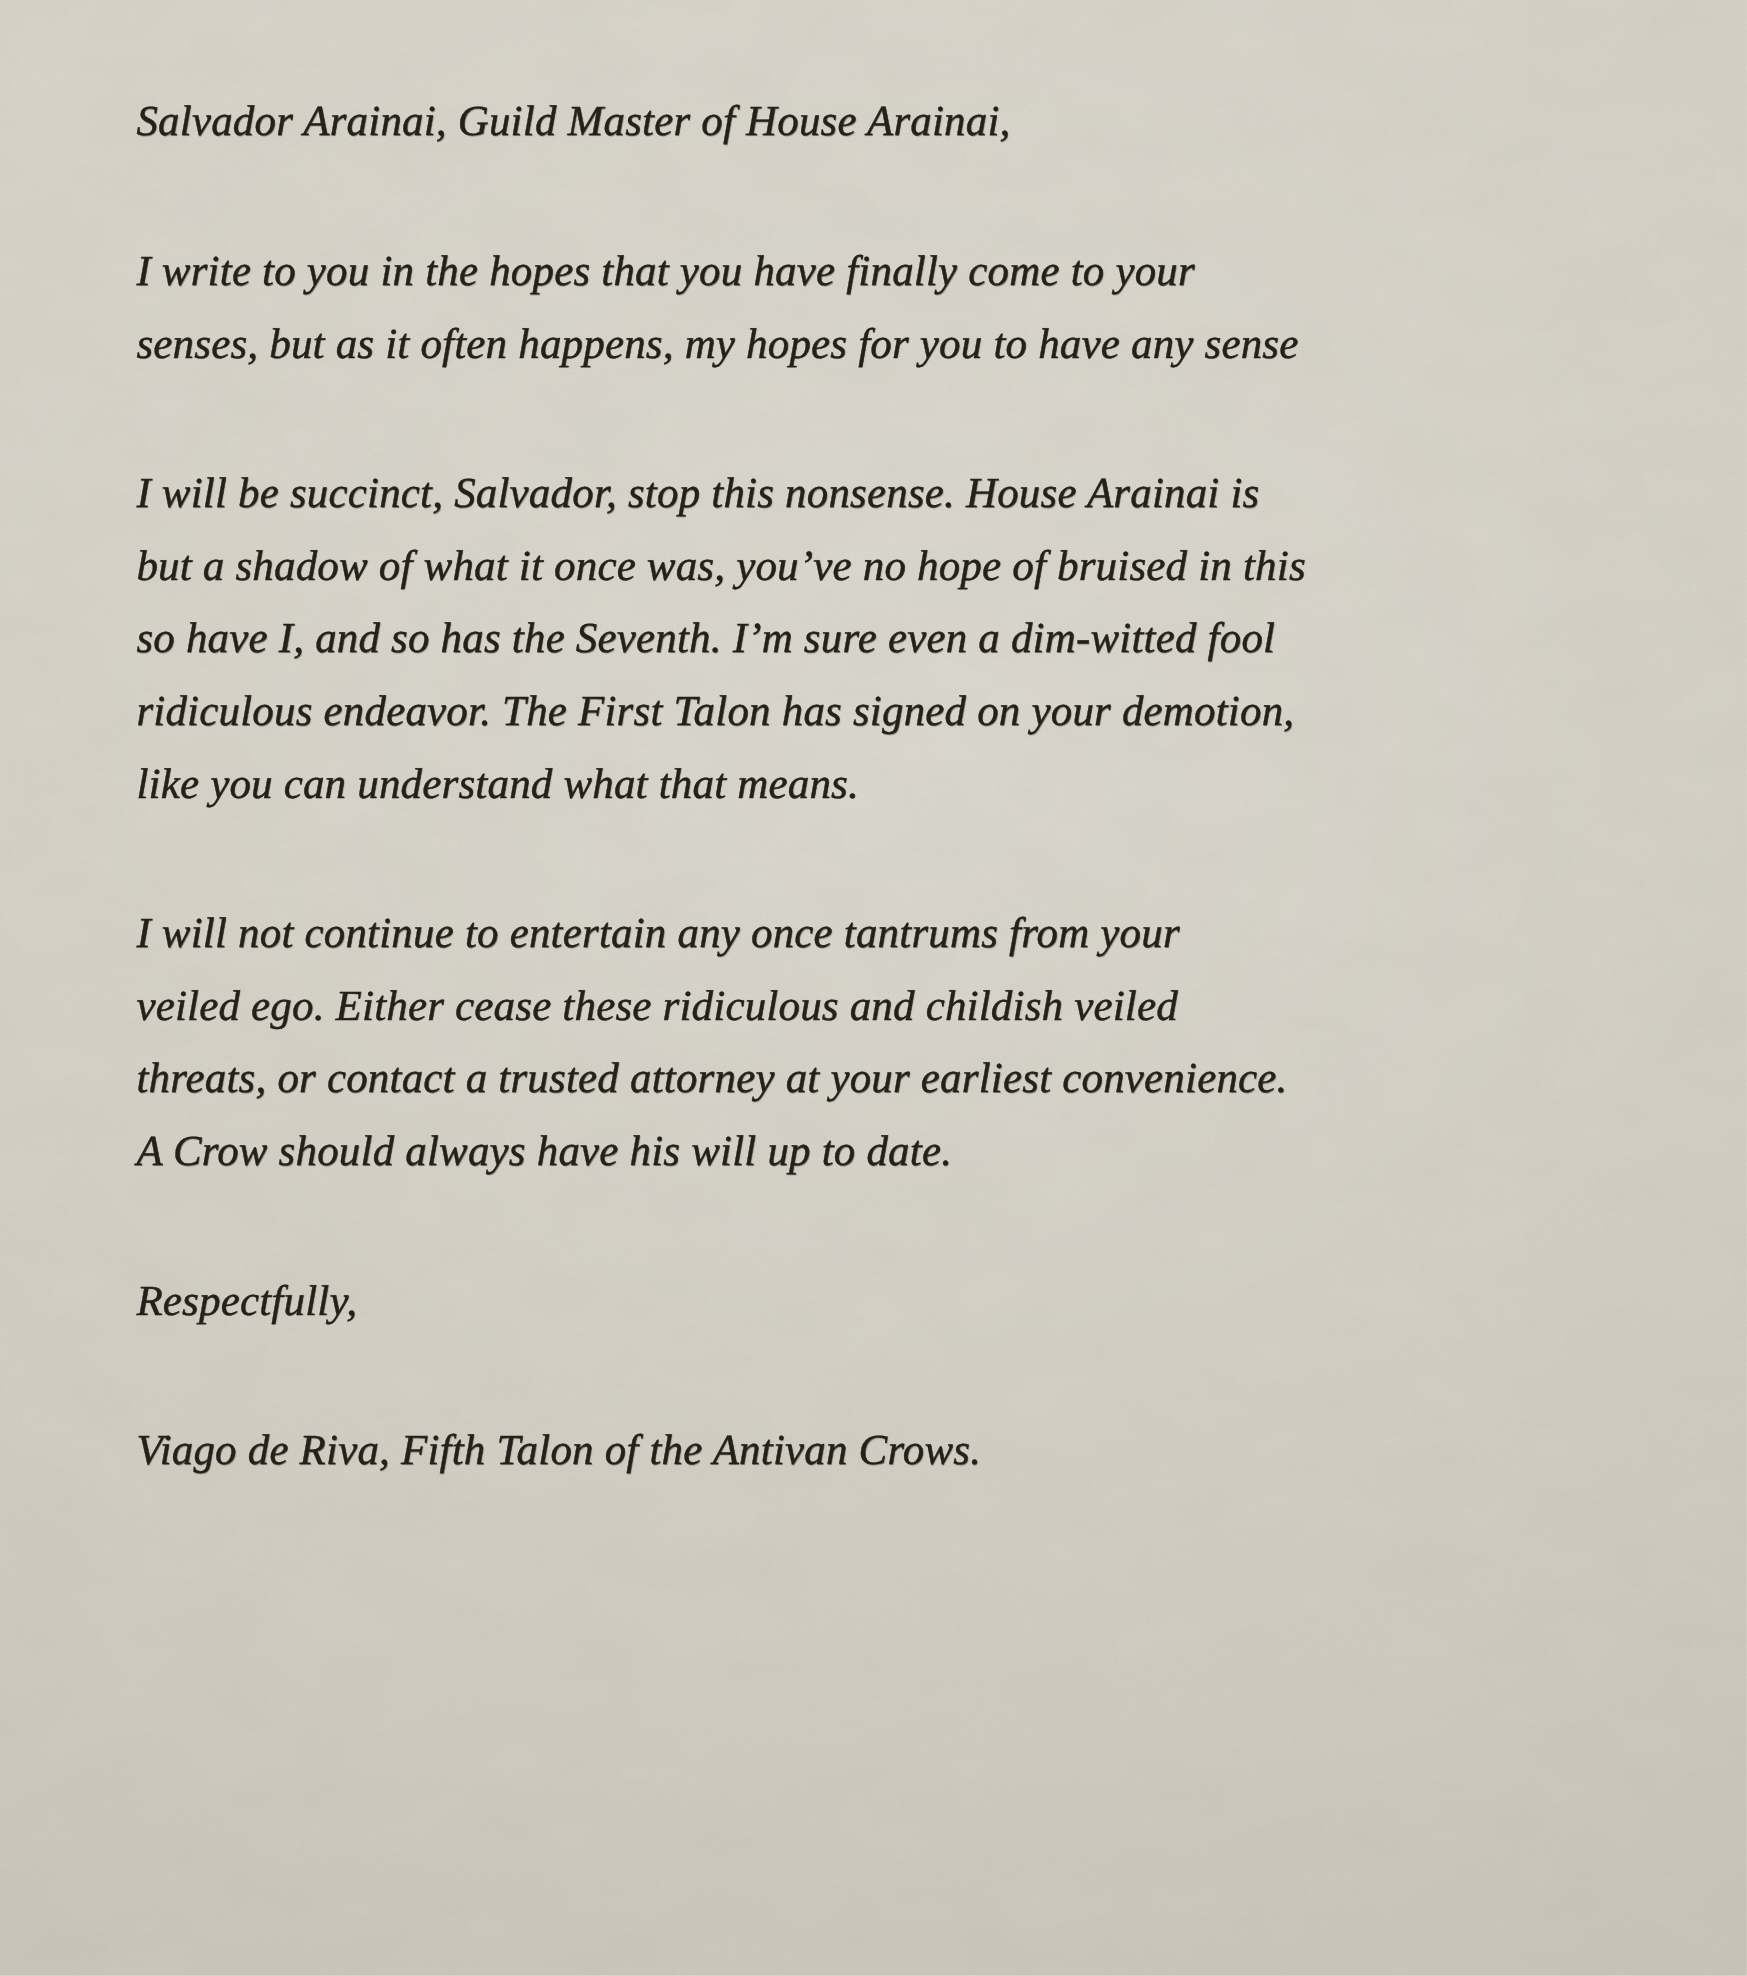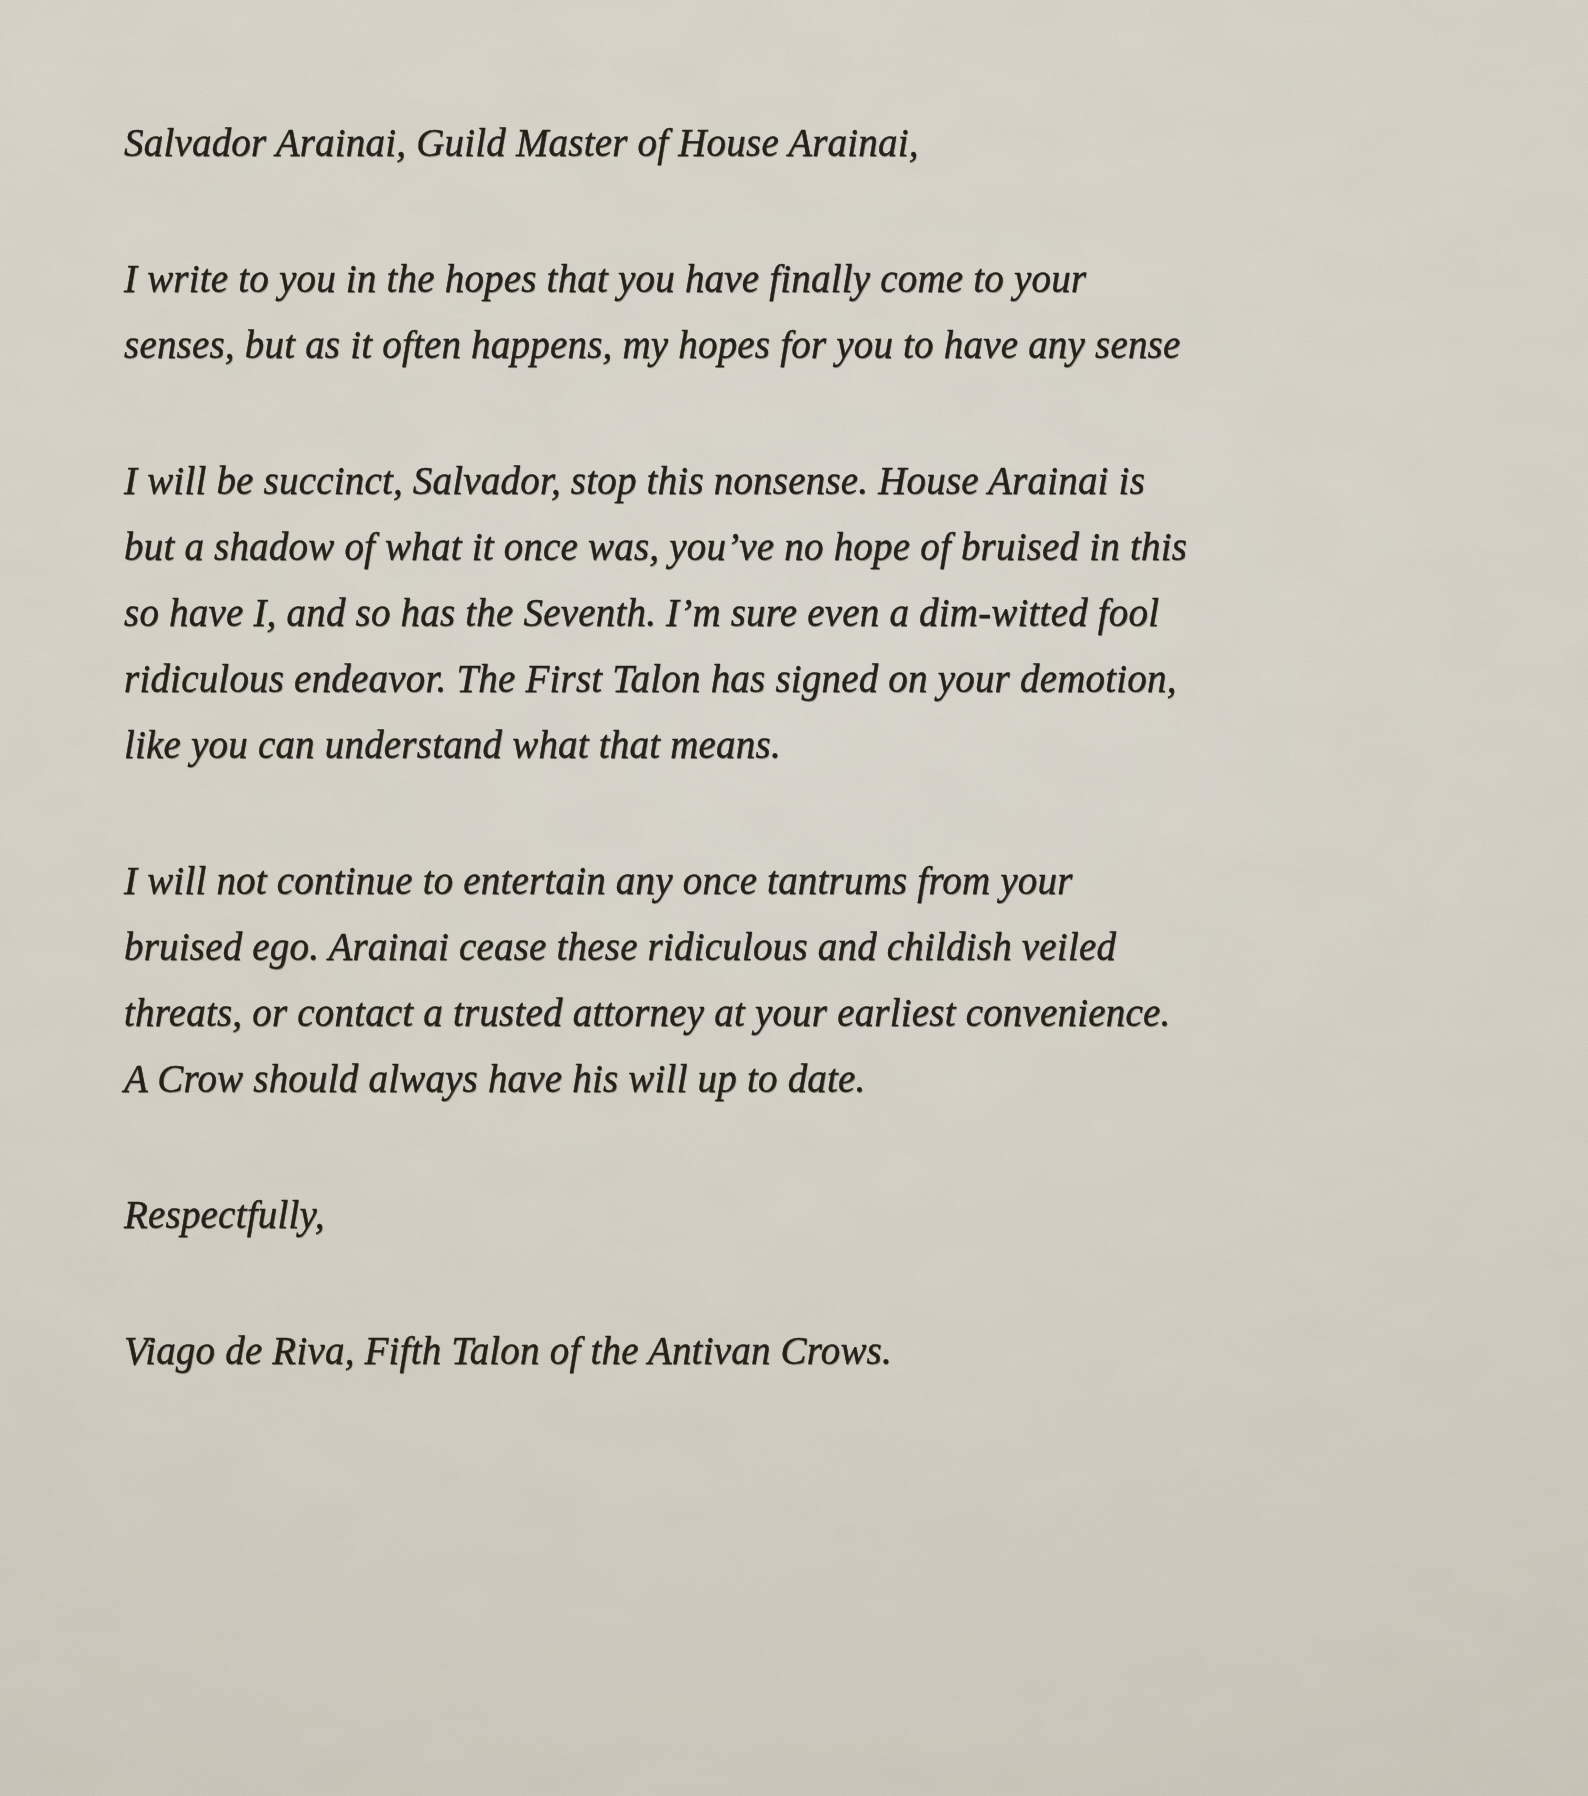--- a/index.html
+++ b/index.html
@@ -26,21 +26,21 @@
       var(--paper);
   }
   .texture {
     position: absolute;
     inset: 0;
     pointer-events: none;
   }
   .letter {
     position: relative;
     z-index: 2;
-    padding: 110px 120px 0 124px;
+    padding: 78px 120px 0 124px;
     color: var(--ink);
     font-style: italic;
     font-size: 39px;
     line-height: 66px;
     letter-spacing: 0.2px;
     text-shadow: 0.6px 0.6px 0.8px rgba(28,26,20,0.45);
     -webkit-text-stroke: 0.35px currentColor;
   }
   .block { margin-bottom: 70px; }
   .line {
@@ -80,21 +80,21 @@
     <p class="block">
       <span class="line">I will be succinct, Salvador, stop this nonsense. House Arainai is</span>
       <span class="line">but a shadow of what it once was, you’ve no hope of bruised in this</span>
       <span class="line">so have I, and so has the Seventh. I’m sure even a dim-witted fool</span>
       <span class="line">ridiculous endeavor. The First Talon has signed on your demotion,</span>
       <span class="line">like you can understand what that means.</span>
     </p>
 
     <p class="block">
       <span class="line">I will not continue to entertain any once tantrums from your</span>
-      <span class="line">bruised ego. Arainai cease these ridiculous and childish veiled</span>
+      <span class="line">veiled ego. Either cease these ridiculous and childish veiled</span>
       <span class="line">threats, or contact a trusted attorney at your earliest convenience.</span>
       <span class="line">A Crow should always have his will up to date.</span>
     </p>
 
     <div class="block">
       <span class="line">Respectfully,</span>
     </div>
 
     <div class="block">
       <span class="line">Viago de Riva, Fifth Talon of the Antivan Crows.</span>

